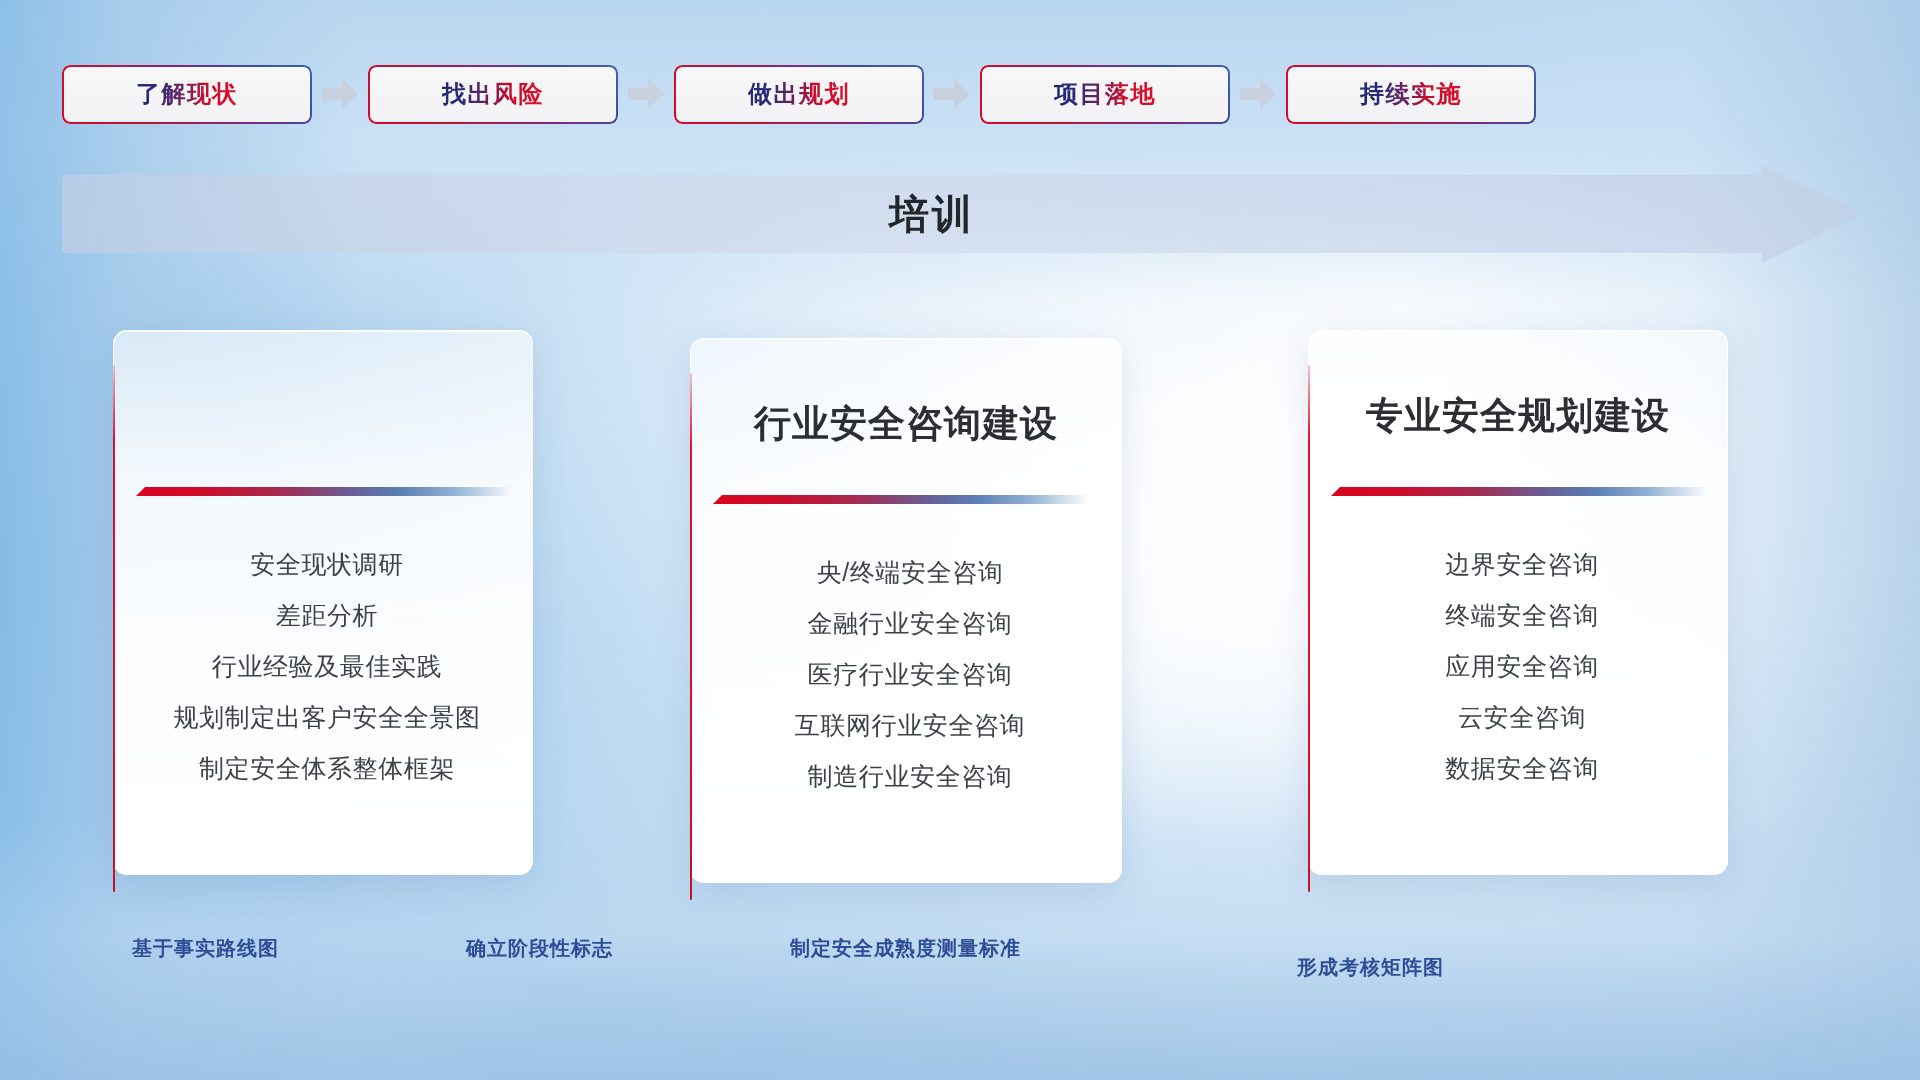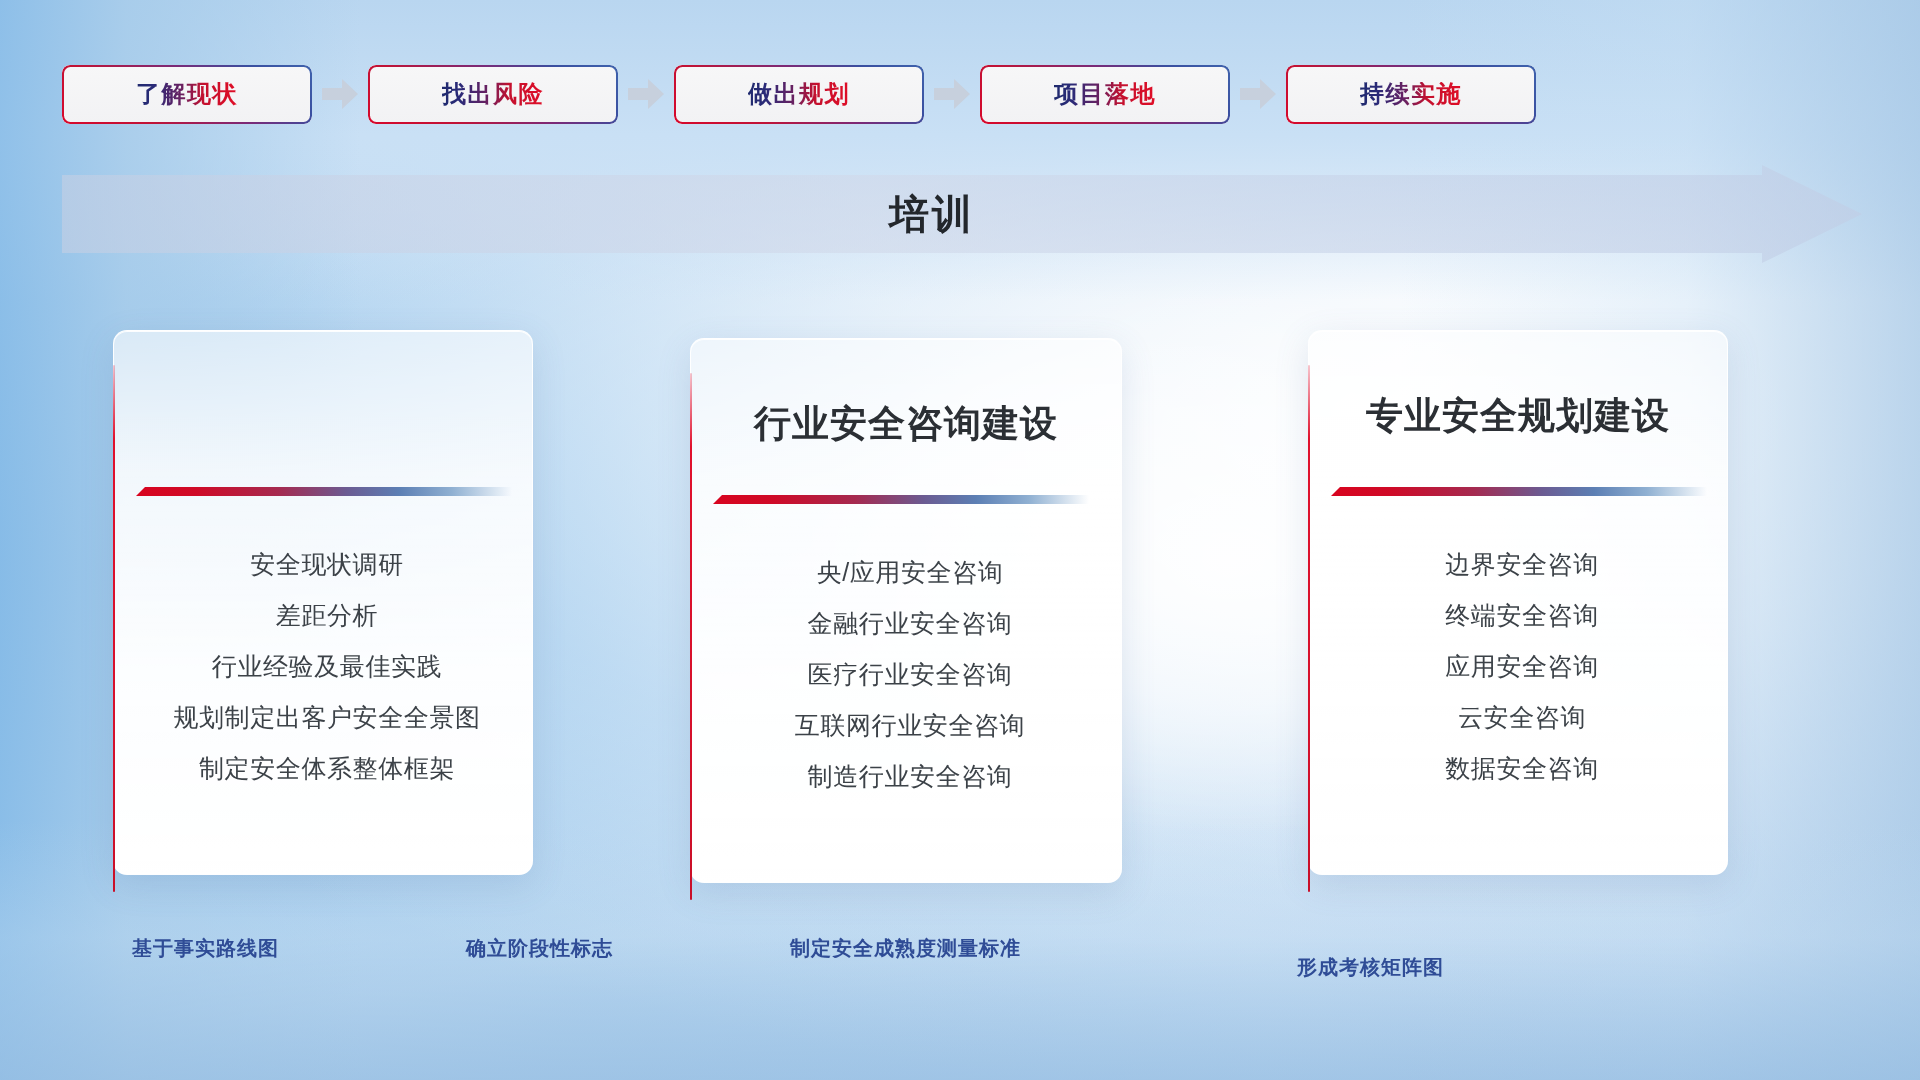--- a/index.html
+++ b/index.html
@@ -249,21 +249,21 @@
         <li>制定安全体系整体框架</li>
       </ul>
     </div>
 
     <div class="card card-2">
       <div class="card-title">
         <div>行业安全咨询建设</div>
       </div>
       <div class="card-divider"></div>
       <ul class="card-list">
-        <li>央/应用安全咨询</li>
+        <li>央/终端安全咨询</li>
         <li>金融行业安全咨询</li>
         <li>医疗行业安全咨询</li>
         <li>互联网行业安全咨询</li>
         <li>制造行业安全咨询</li>
       </ul>
     </div>
 
     <div class="card card-3">
       <div class="card-title">
         <div>专业安全规划建设</div>

